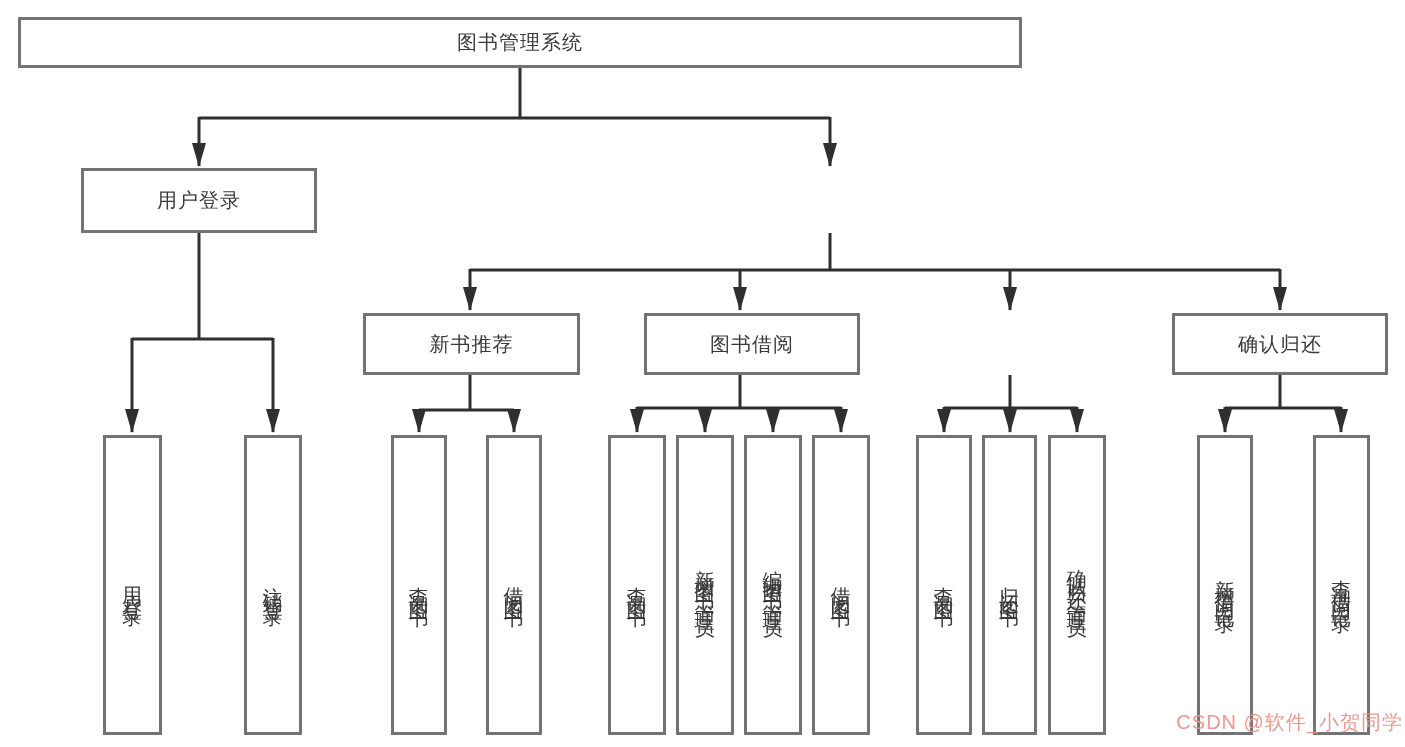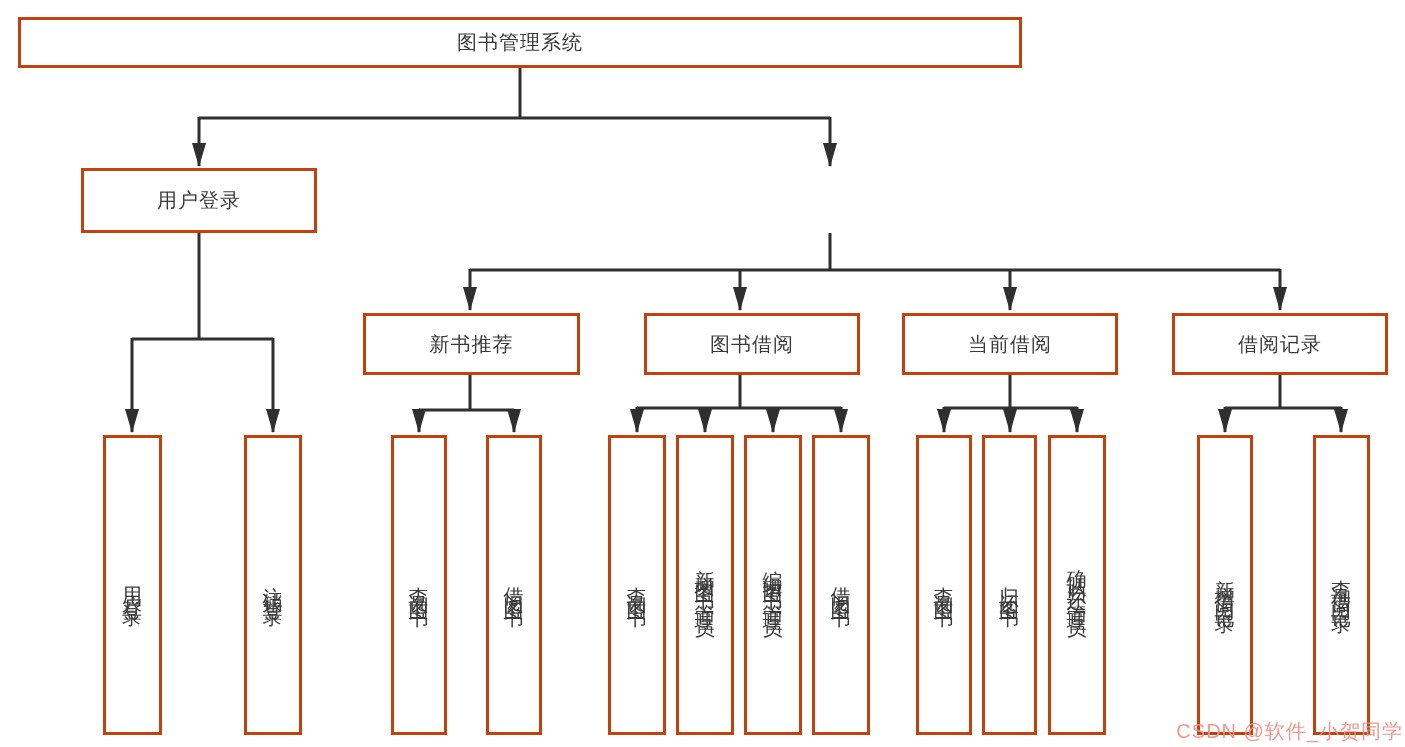--- a/index.html
+++ b/index.html
@@ -7,21 +7,21 @@
     position:relative;
     width:1405px;height:747px;
     background:#ffffff;
     font-family:"Liberation Sans","DejaVu Sans",sans-serif;
     overflow:hidden;
   }
   svg.connectors{position:absolute;left:0;top:0;width:1405px;height:747px;}
   .node{
     position:absolute;
     background:#ffffff;
-    border:3px solid #c2410c;
+    border:3px solid #737373;
     box-sizing:border-box;
     display:flex;align-items:center;justify-content:center;
     color:#3a3a3a;
     font-size:20px;
     letter-spacing:1px;
     z-index:2;
   }
   .node.vert{
     writing-mode:vertical-rl;
     text-orientation:mixed;
@@ -49,21 +49,21 @@
   .n-g3b{left:676px;width:58px;letter-spacing:5px;}
   .n-g3c{left:744px;width:58px;letter-spacing:5px;}
   .n-g3d{left:812px;width:58px;}
   .n-g4a{left:916px;width:56px;}
   .n-g4b{left:982px;width:55px;}
   .n-g4c{left:1048px;width:58px;letter-spacing:5px;}
   .n-g5a{left:1197px;width:56px;}
   .n-g5b{left:1313px;width:57px;}
   .watermark{
     position:absolute;
-    right:2px;bottom:2px;
+    right:2px;bottom:11px;
     font-size:20px;
     color:#ef9287;
     letter-spacing:1px;
     z-index:5;
     opacity:0.95;
   }
 </style>
 </head>
 <body>
 
@@ -118,22 +118,21 @@
       <path d="M1341,407 V432" marker-end="url(#arrow)"></path>
     </g>
   </svg>
 
   <div class="node n-root">图书管理系统</div>
 
   <div class="node n-l2a">用户登录</div>
 
   <div class="node n-l3a">新书推荐</div>
   <div class="node n-l3b">图书借阅</div>
-  <div class="node n-l3c">当前借阅</div>
-  <div class="node n-l3d">借阅记录</div>
+  <div class="node n-l3d">确认归还</div>
 
   <div class="node vert tall n-g1a">用户登录</div>
   <div class="node vert tall n-g1b">注销登录</div>
 
   <div class="node vert tall n-g2a">查询图书</div>
   <div class="node vert tall n-g2b">借阅图书</div>
 
   <div class="node vert tall n-g3a">查询图书</div>
   <div class="node vert tall n-g3b">新增图书（管理员）</div>
   <div class="node vert tall n-g3c">编辑图书（管理员）</div>

